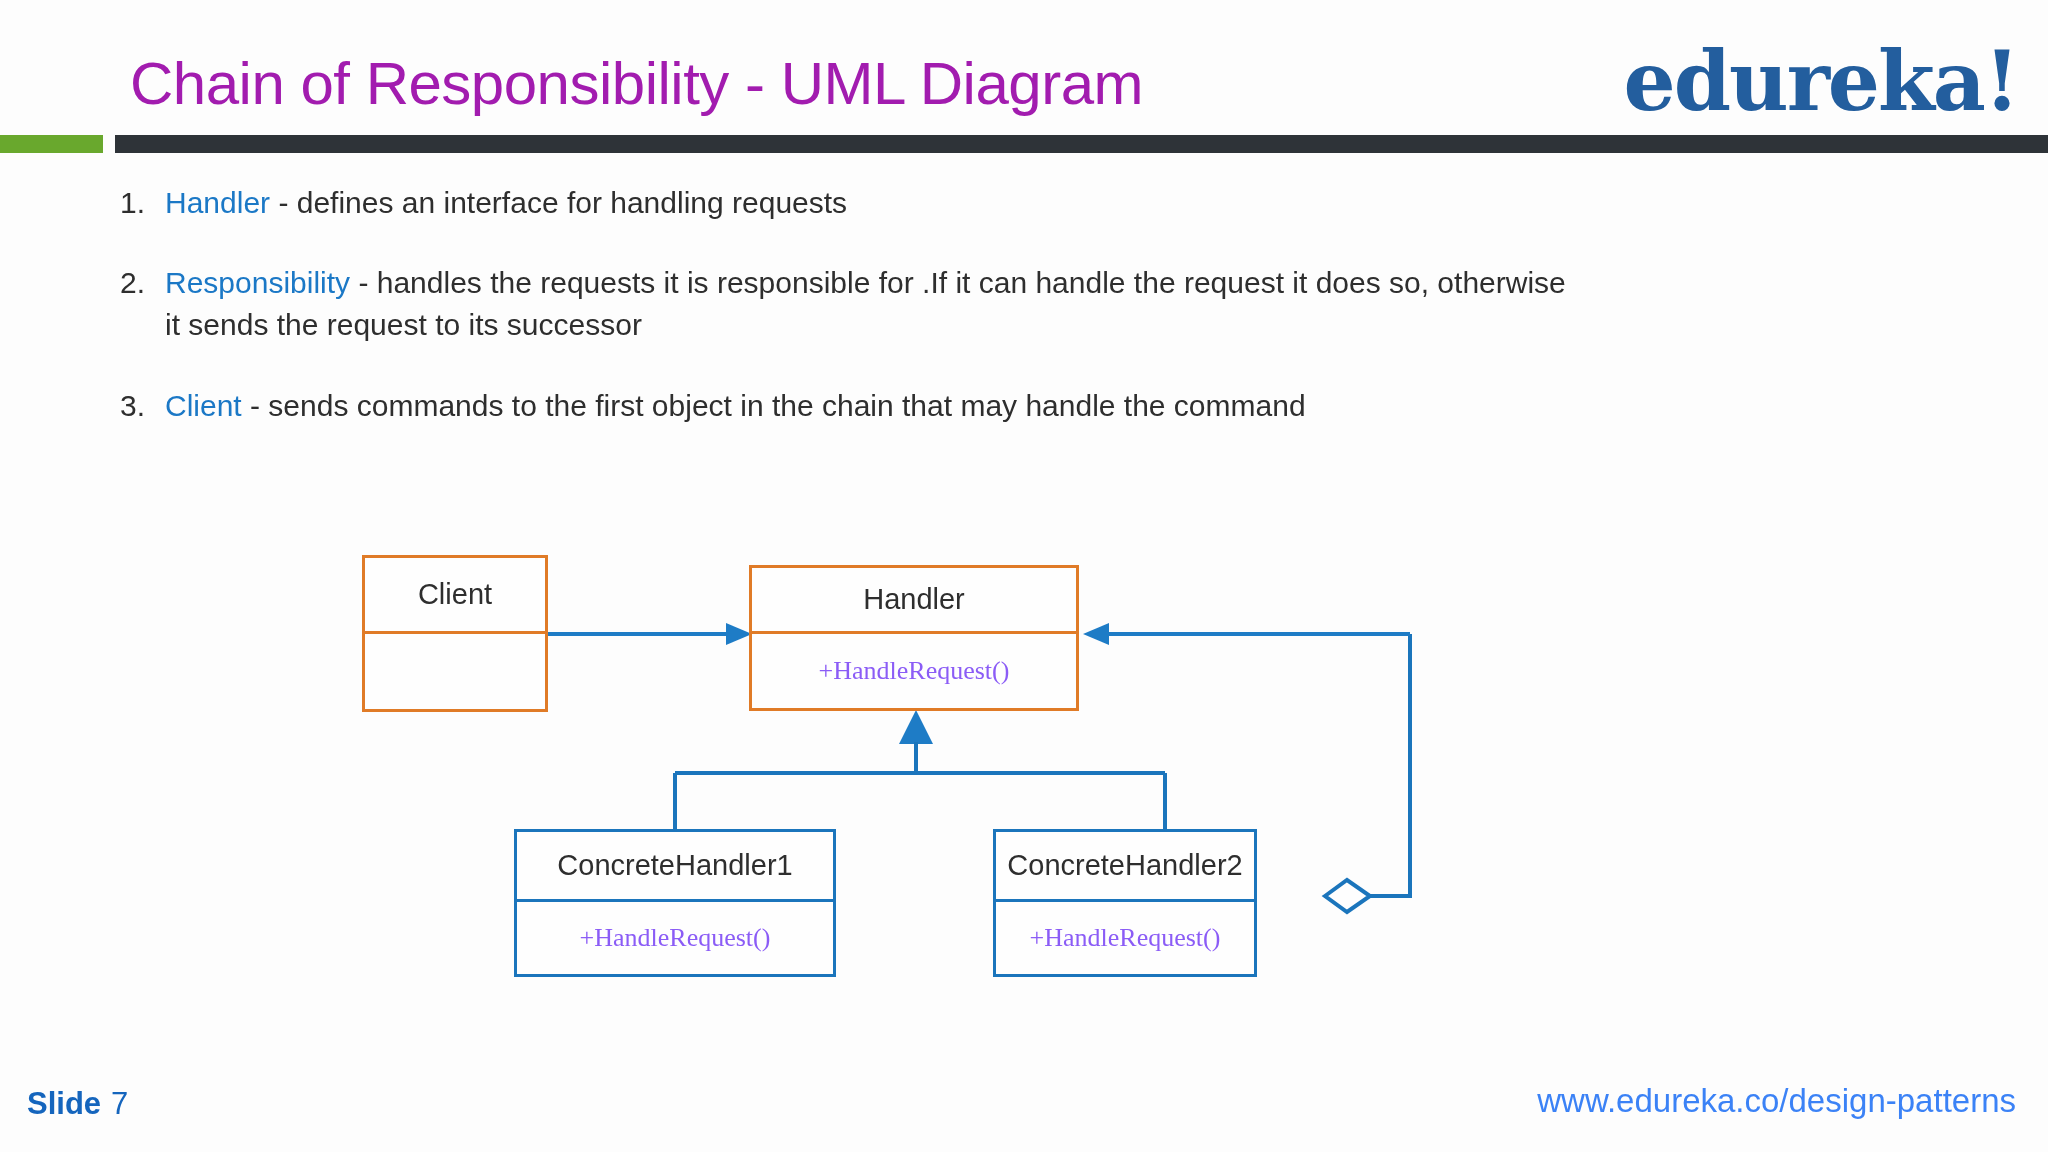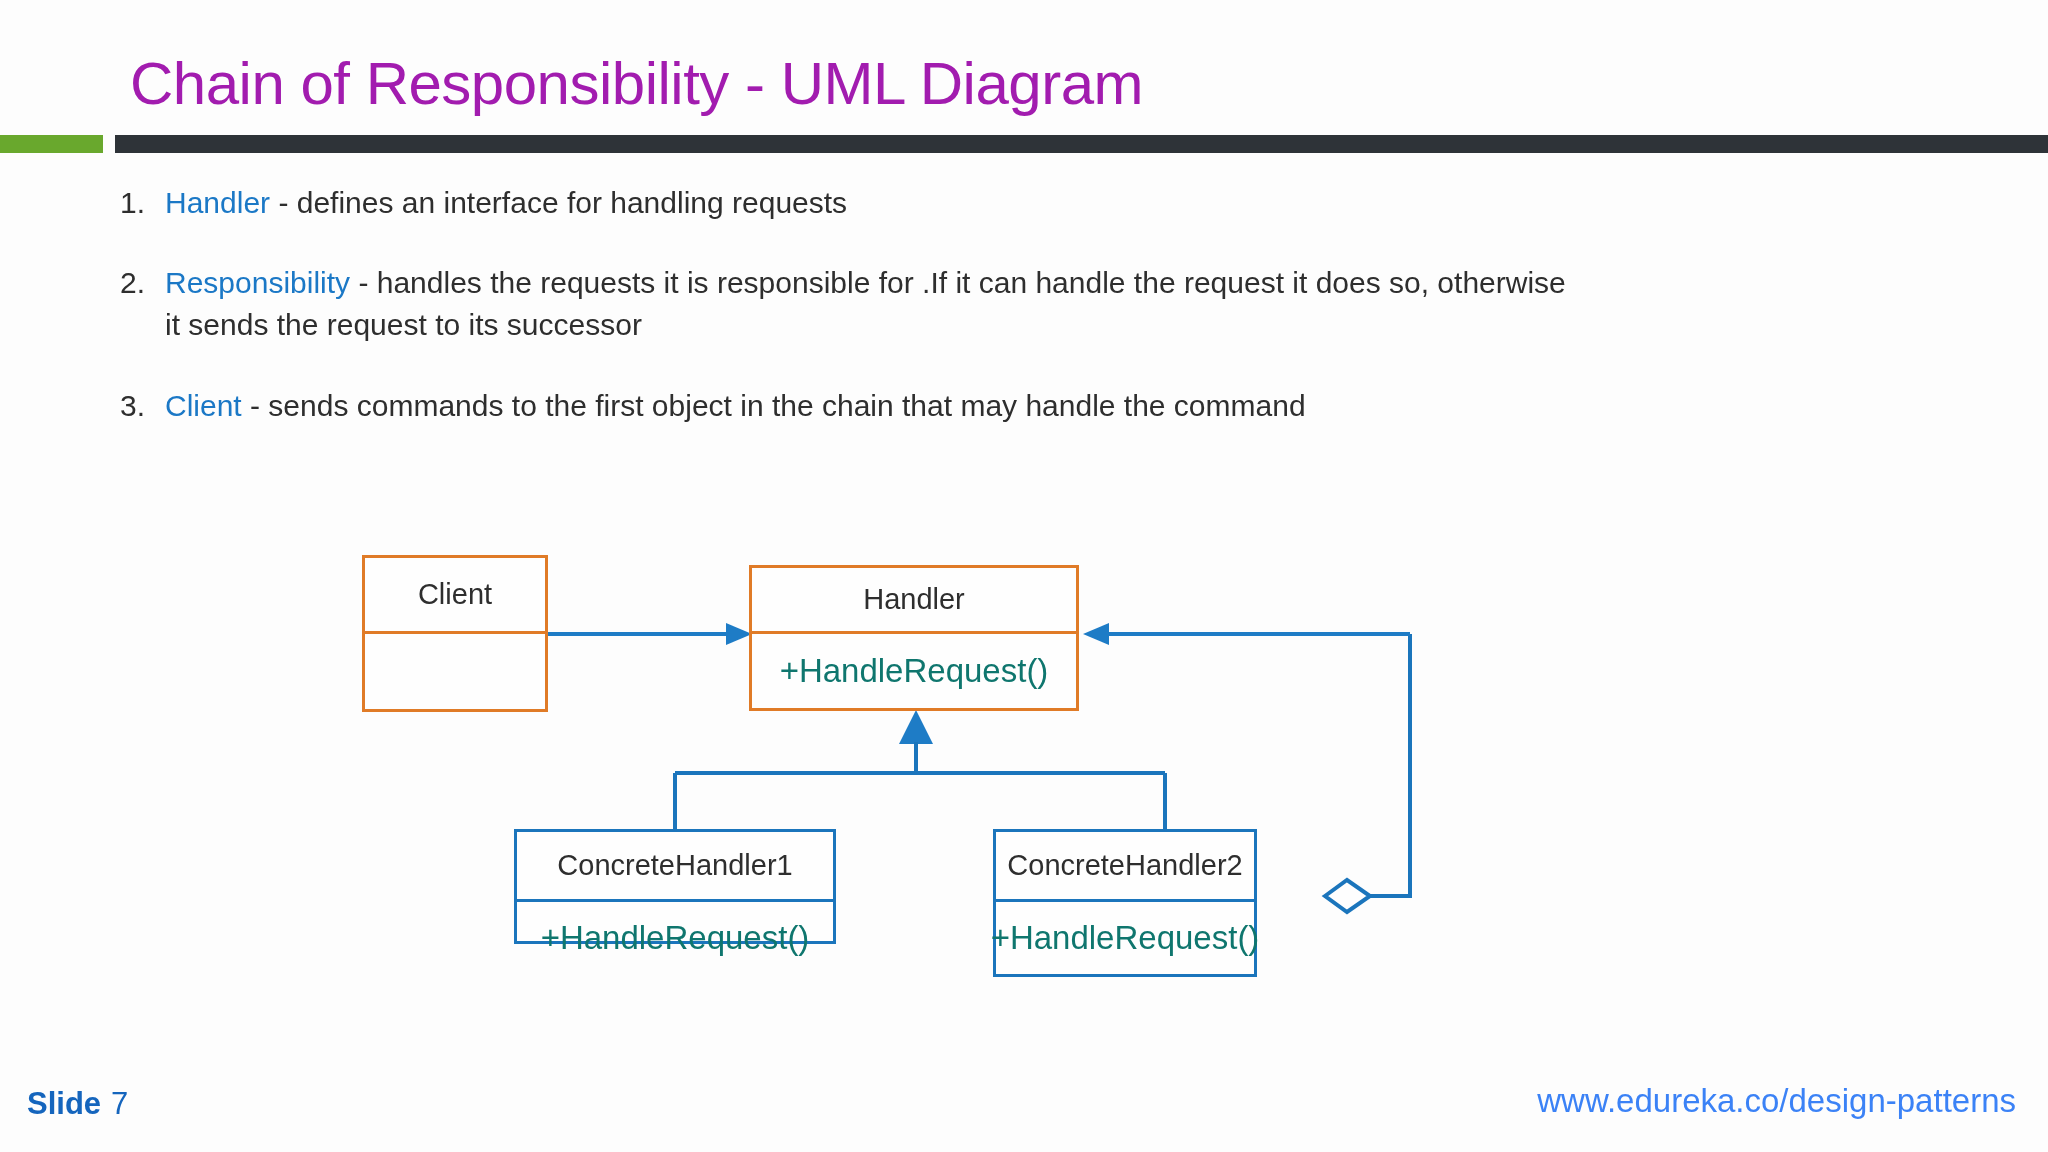--- a/index.html
+++ b/index.html
@@ -24,46 +24,47 @@
   #item-2{top:262px;}
   #item-3{top:385px;}
 
   
   .uml-box{position:absolute;box-sizing:border-box;background:#fefefe;border:3px solid #e07b27;}
   .uml-box.blue{border-color:#1b75bc;}
   .uml-title{box-sizing:border-box;display:flex;align-items:center;justify-content:center;
              border-bottom:3px solid #e07b27;font-size:29px;color:#2e2e2e;}
   .uml-box.blue .uml-title{border-bottom-color:#1b75bc;}
   .uml-method{box-sizing:border-box;display:flex;align-items:center;justify-content:center;
-              font-size:33px;color:#0f766e;}
+              font-size:26px;color:#8b5cf6;font-family:Liberation Serif, serif;}
   #box-client{left:362px;top:555px;width:186px;height:157px;}
   #box-client .uml-title{height:76px;}
   #box-client .uml-method{height:75px;}
   #box-handler{left:749px;top:565px;width:330px;height:146px;}
   #box-handler .uml-title{height:66px;}
   #box-handler .uml-method{height:74px;}
-  #box-ch1{left:514px;top:829px;width:322px;height:115px;}
+  #box-ch1{left:514px;top:829px;width:322px;height:148px;}
   #box-ch1 .uml-title,#box-ch2 .uml-title{height:70px;}
   #box-ch1 .uml-method,#box-ch2 .uml-method{height:72px;}
   #box-ch2{left:993px;top:829px;width:264px;height:148px;}
 
   .overlay{position:absolute;left:0;top:0;pointer-events:none;}
 
   
   .slide-num{position:absolute;left:27px;top:1086px;font-size:31px;color:#1565bd;text-align:right;}
   .slide-num .lbl{font-weight:bold;}
   .slide-num .val{margin-left:10px;font-weight:normal;}
   .footer-url{position:absolute;right:32px;top:1082px;font-size:33px;color:#3b82f6;}
 </style>
 </head>
 <body>
 
 <div class="slide">
 
   <div class="title">Chain of Responsibility - UML Diagram</div>
+  <div class="logo">edureka!</div>
   <div class="bar-green"></div>
   <div class="bar-dark"></div>
 
   <div class="item" id="item-1">
     <span class="num">1.</span>
     <span class="body"><span class="term">Handler</span><span class="rest"> - defines an interface for handling requests</span></span>
   </div>
   <div class="item" id="item-2">
     <span class="num">2.</span>
     <span class="body"><span class="term">Responsibility</span><span class="rest"> - handles the requests it is responsible for .If it can handle the request it does so, otherwise

